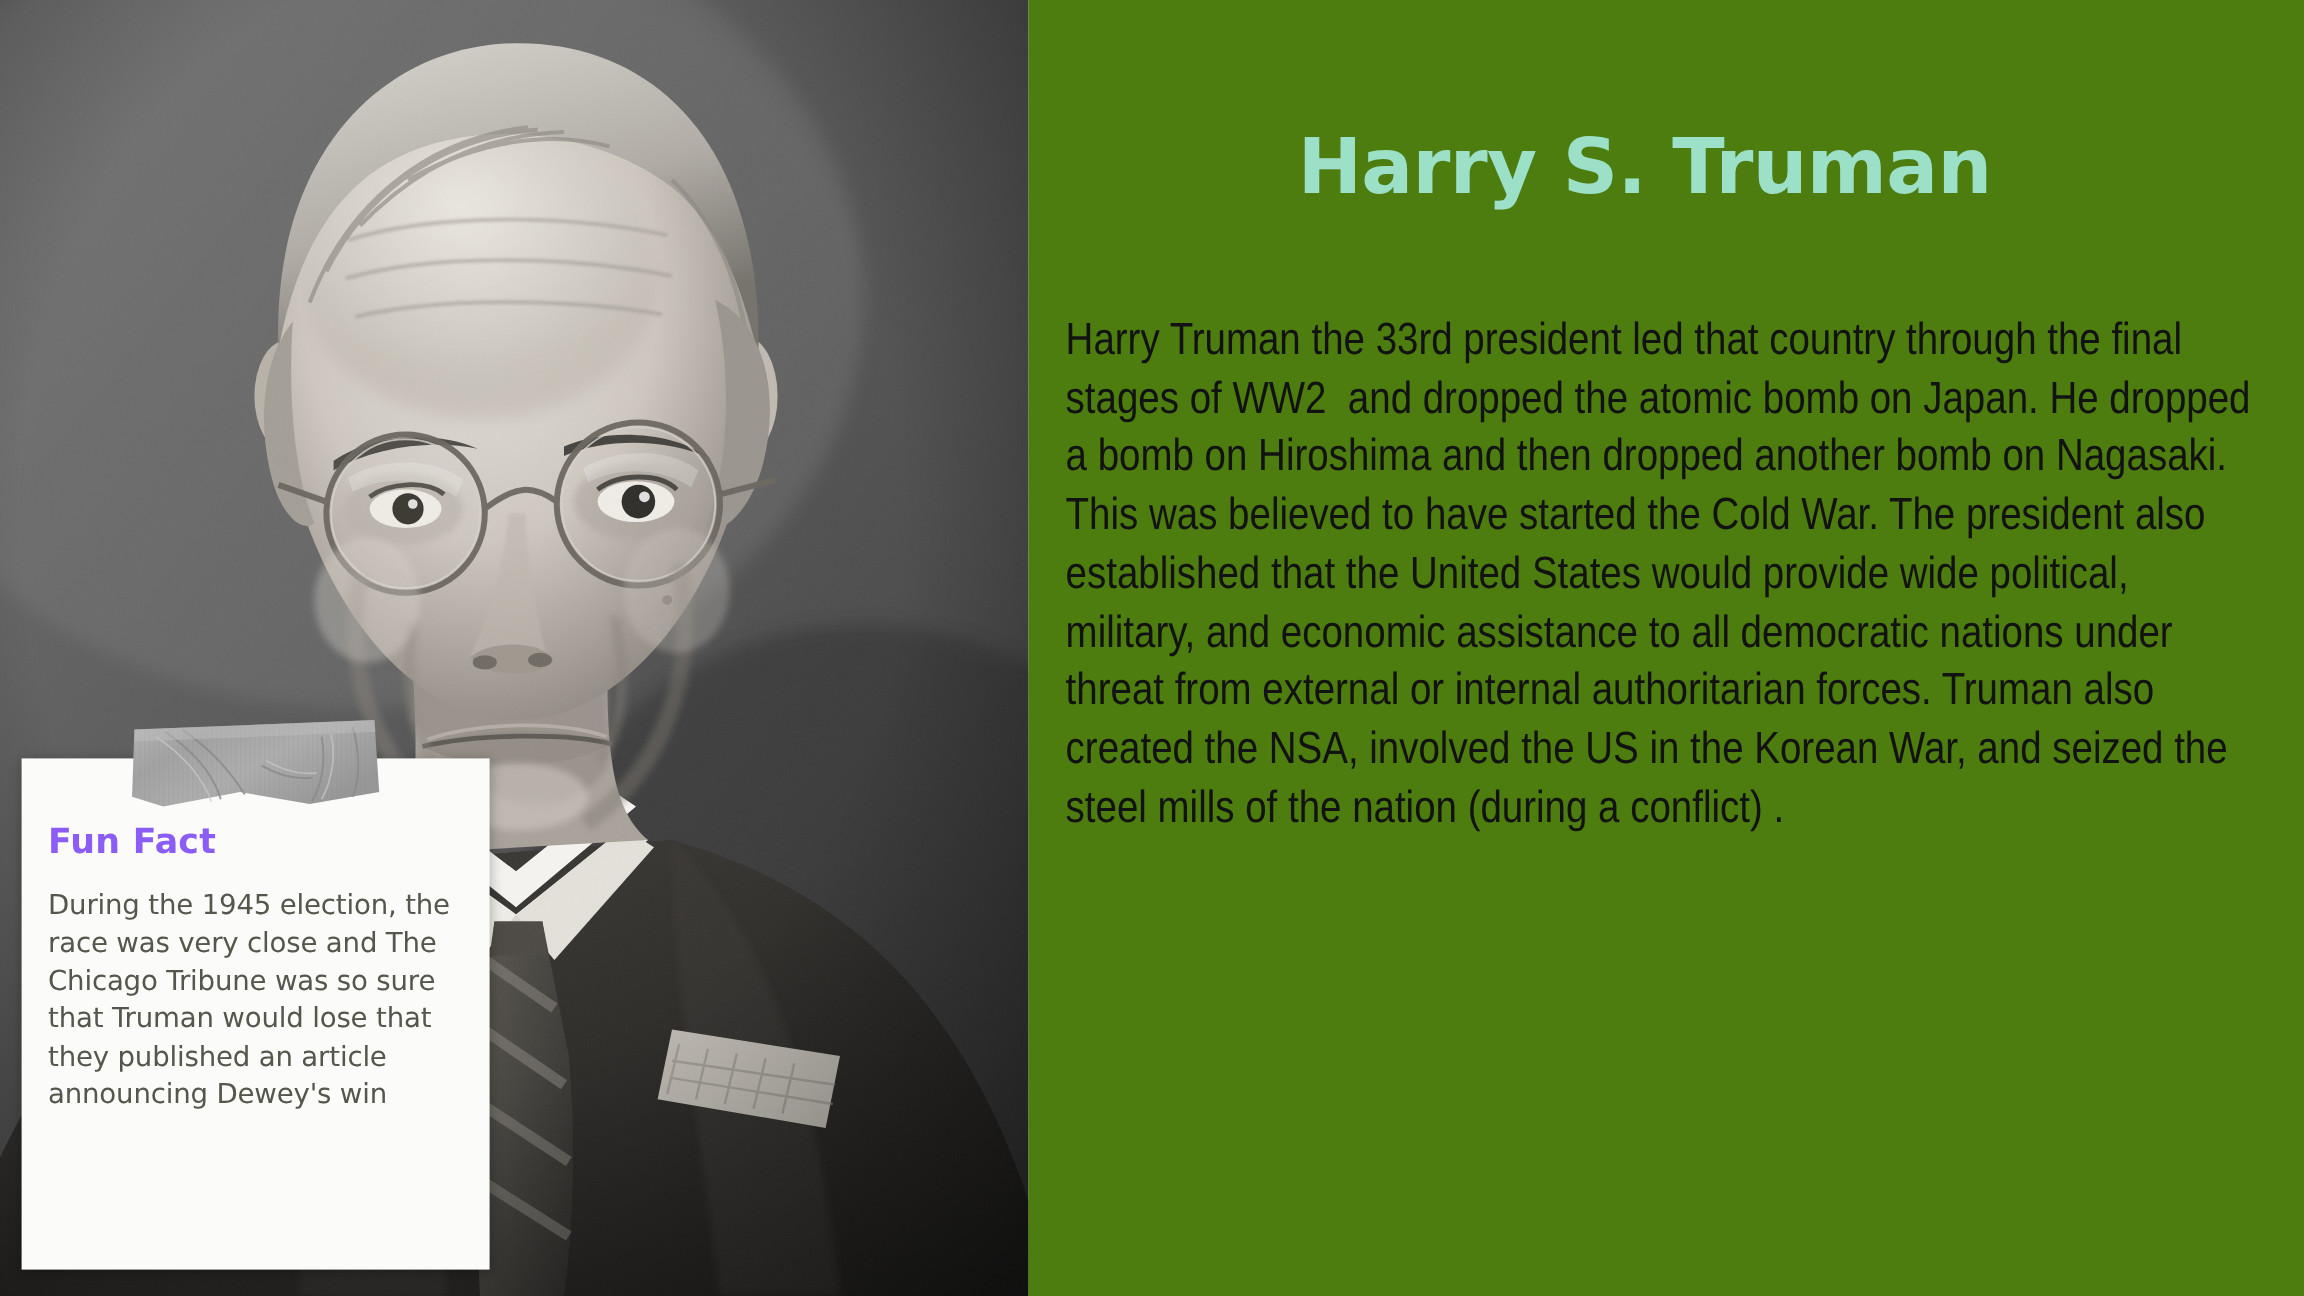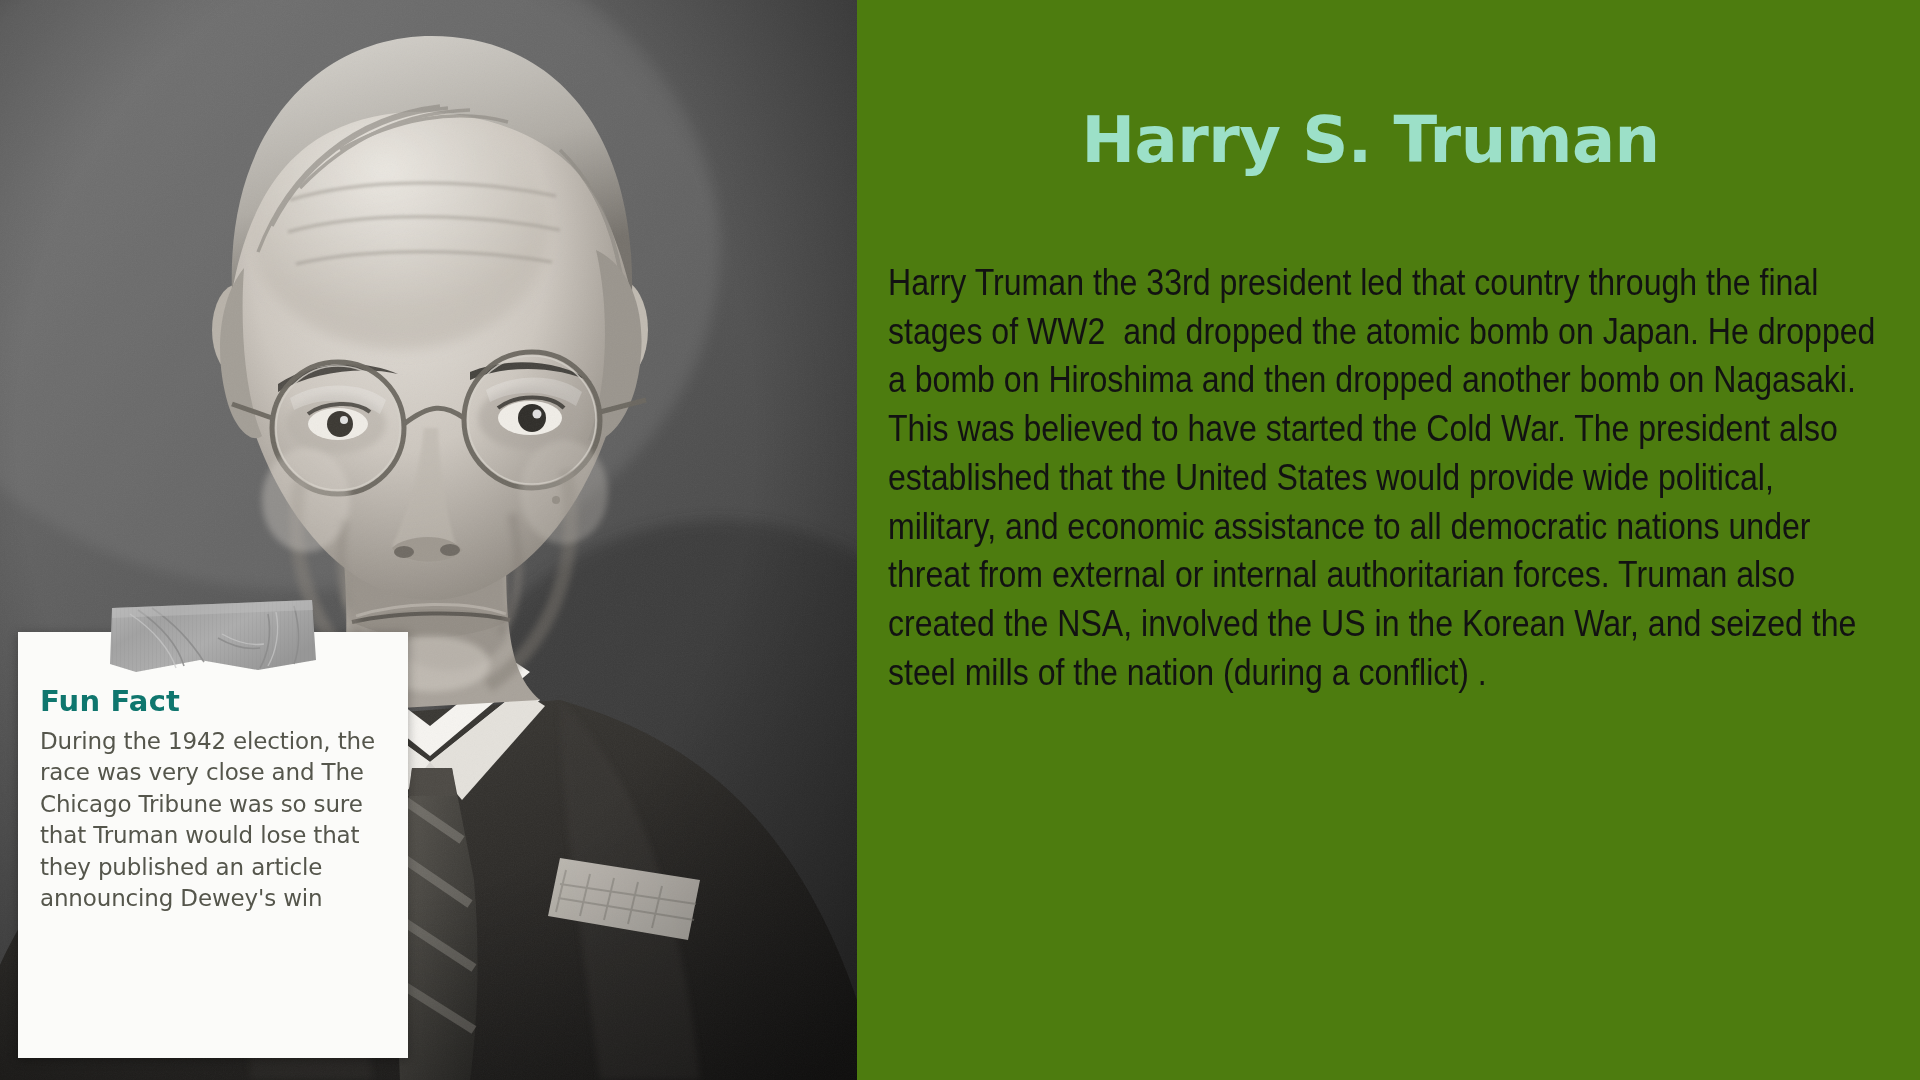--- a/index.html
+++ b/index.html
@@ -23,22 +23,22 @@
     background:#fbfbf9;
     box-shadow:0 2px 10px rgba(0,0,0,.30);
     padding:52px 22px 18px 22px;
     z-index:3;
   }
   .fact-title{
     font-family:"DejaVu Sans", sans-serif;
     font-weight:bold;
     font-size:29px;
     letter-spacing:.2px;
-    color:#0f766e;
-    margin-bottom:8px;
+    color:#8b5cf6;
+    margin-bottom:22px;
   }
   .fact-body{
     font-family:"DejaVu Sans", sans-serif;
     font-size:23px;
     line-height:1.365;
     color:#55564c;
     letter-spacing:-0.15px;
   }
 
   
@@ -284,19 +284,19 @@
       <path d="M22 16 C 46 32 62 52 68 70"></path>
       <path d="M114 36 C 128 44 142 48 156 46"></path>
       <path d="M168 14 C 172 34 168 54 160 68"></path>
     </g>
     <path d="M4 10 L 204 2 L 205 12 L 4 20 Z" fill="#c2c2c2" opacity=".45"></path>
   </svg>
 </div>
 
 <div class="fact-card">
   <div class="fact-title">Fun Fact</div>
-  <div class="fact-body">During the 1942 election, the race was very close and The Chicago Tribune was so sure that Truman would lose that they published an article announcing Dewey's win</div>
+  <div class="fact-body">During the 1945 election, the race was very close and The Chicago Tribune was so sure that Truman would lose that they published an article announcing Dewey's win</div>
 </div>
 
 <div class="content">
   <h1 class="title">Harry S. Truman</h1>
   <div class="paragraph">Harry Truman the 33rd president led that country through the final stages of WW2  and dropped the atomic bomb on Japan. He dropped a bomb on Hiroshima and then dropped another bomb on Nagasaki. This was believed to have started the Cold War. The president also established that the United States would provide wide political, military, and economic assistance to all democratic nations under threat from external or internal authoritarian forces. Truman also created the NSA, involved the US in the Korean War, and seized the steel mills of the nation (during a conflict) .</div>
 </div>
 
 </body></html>

